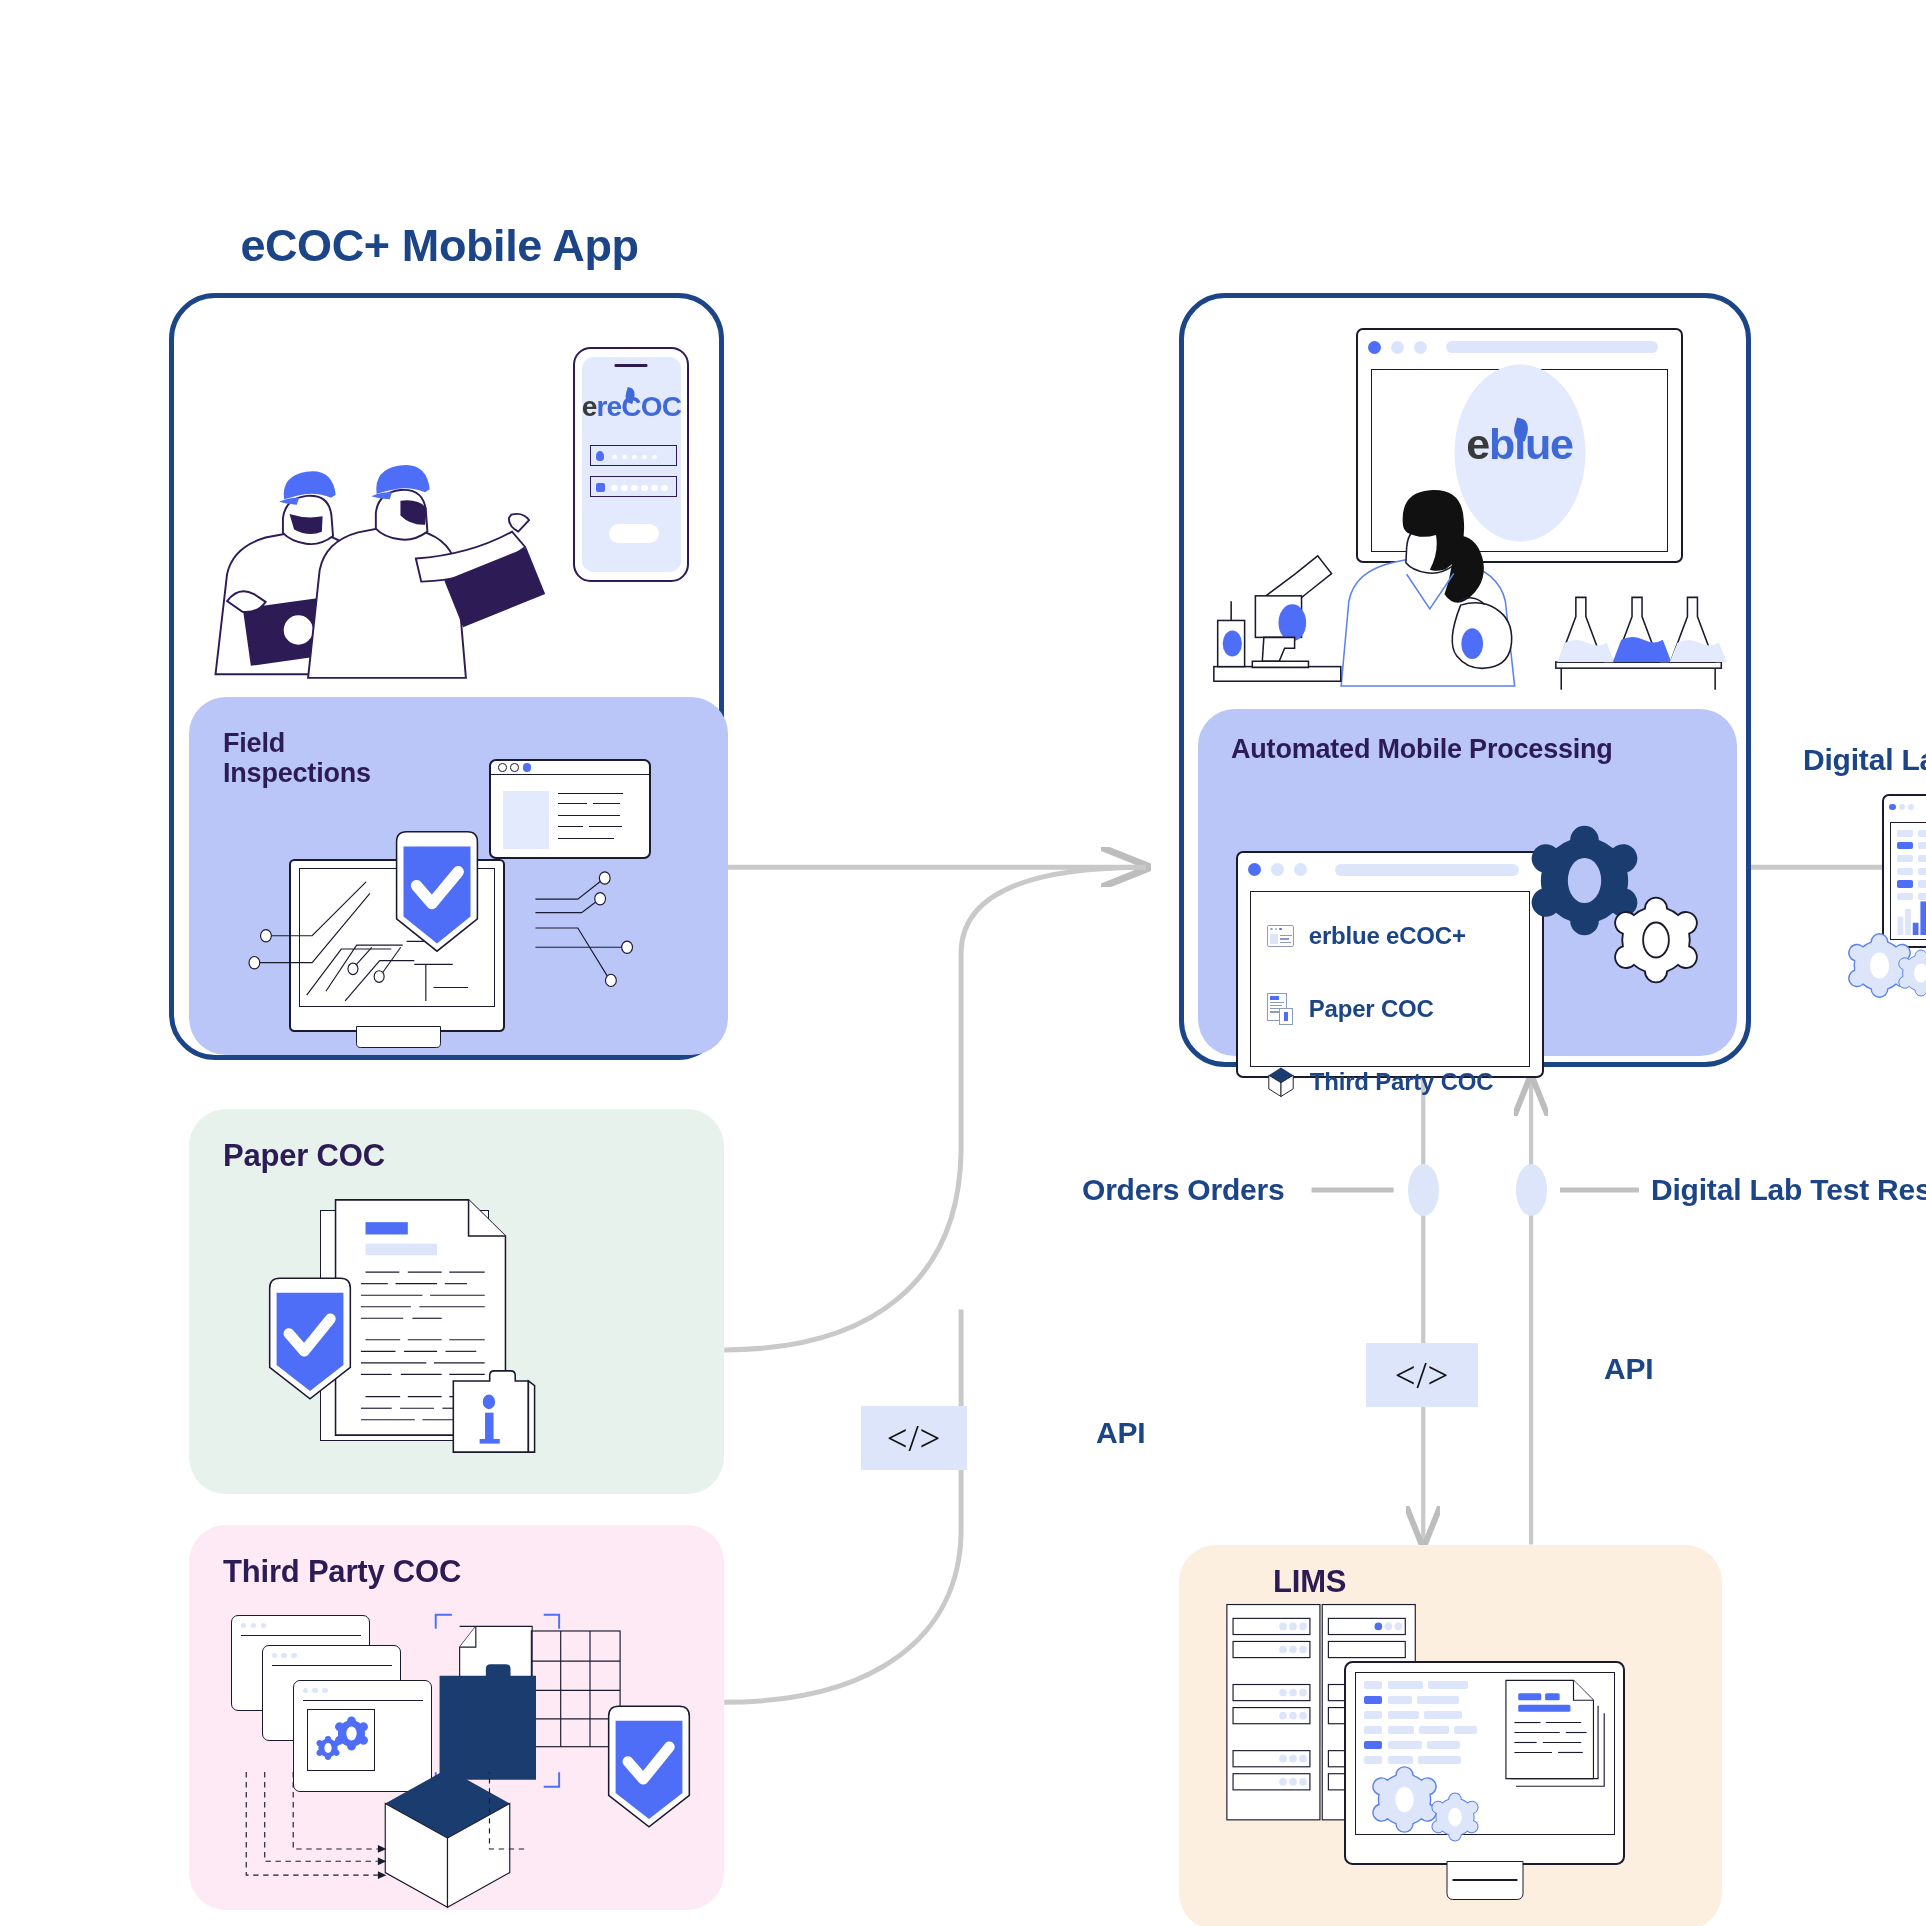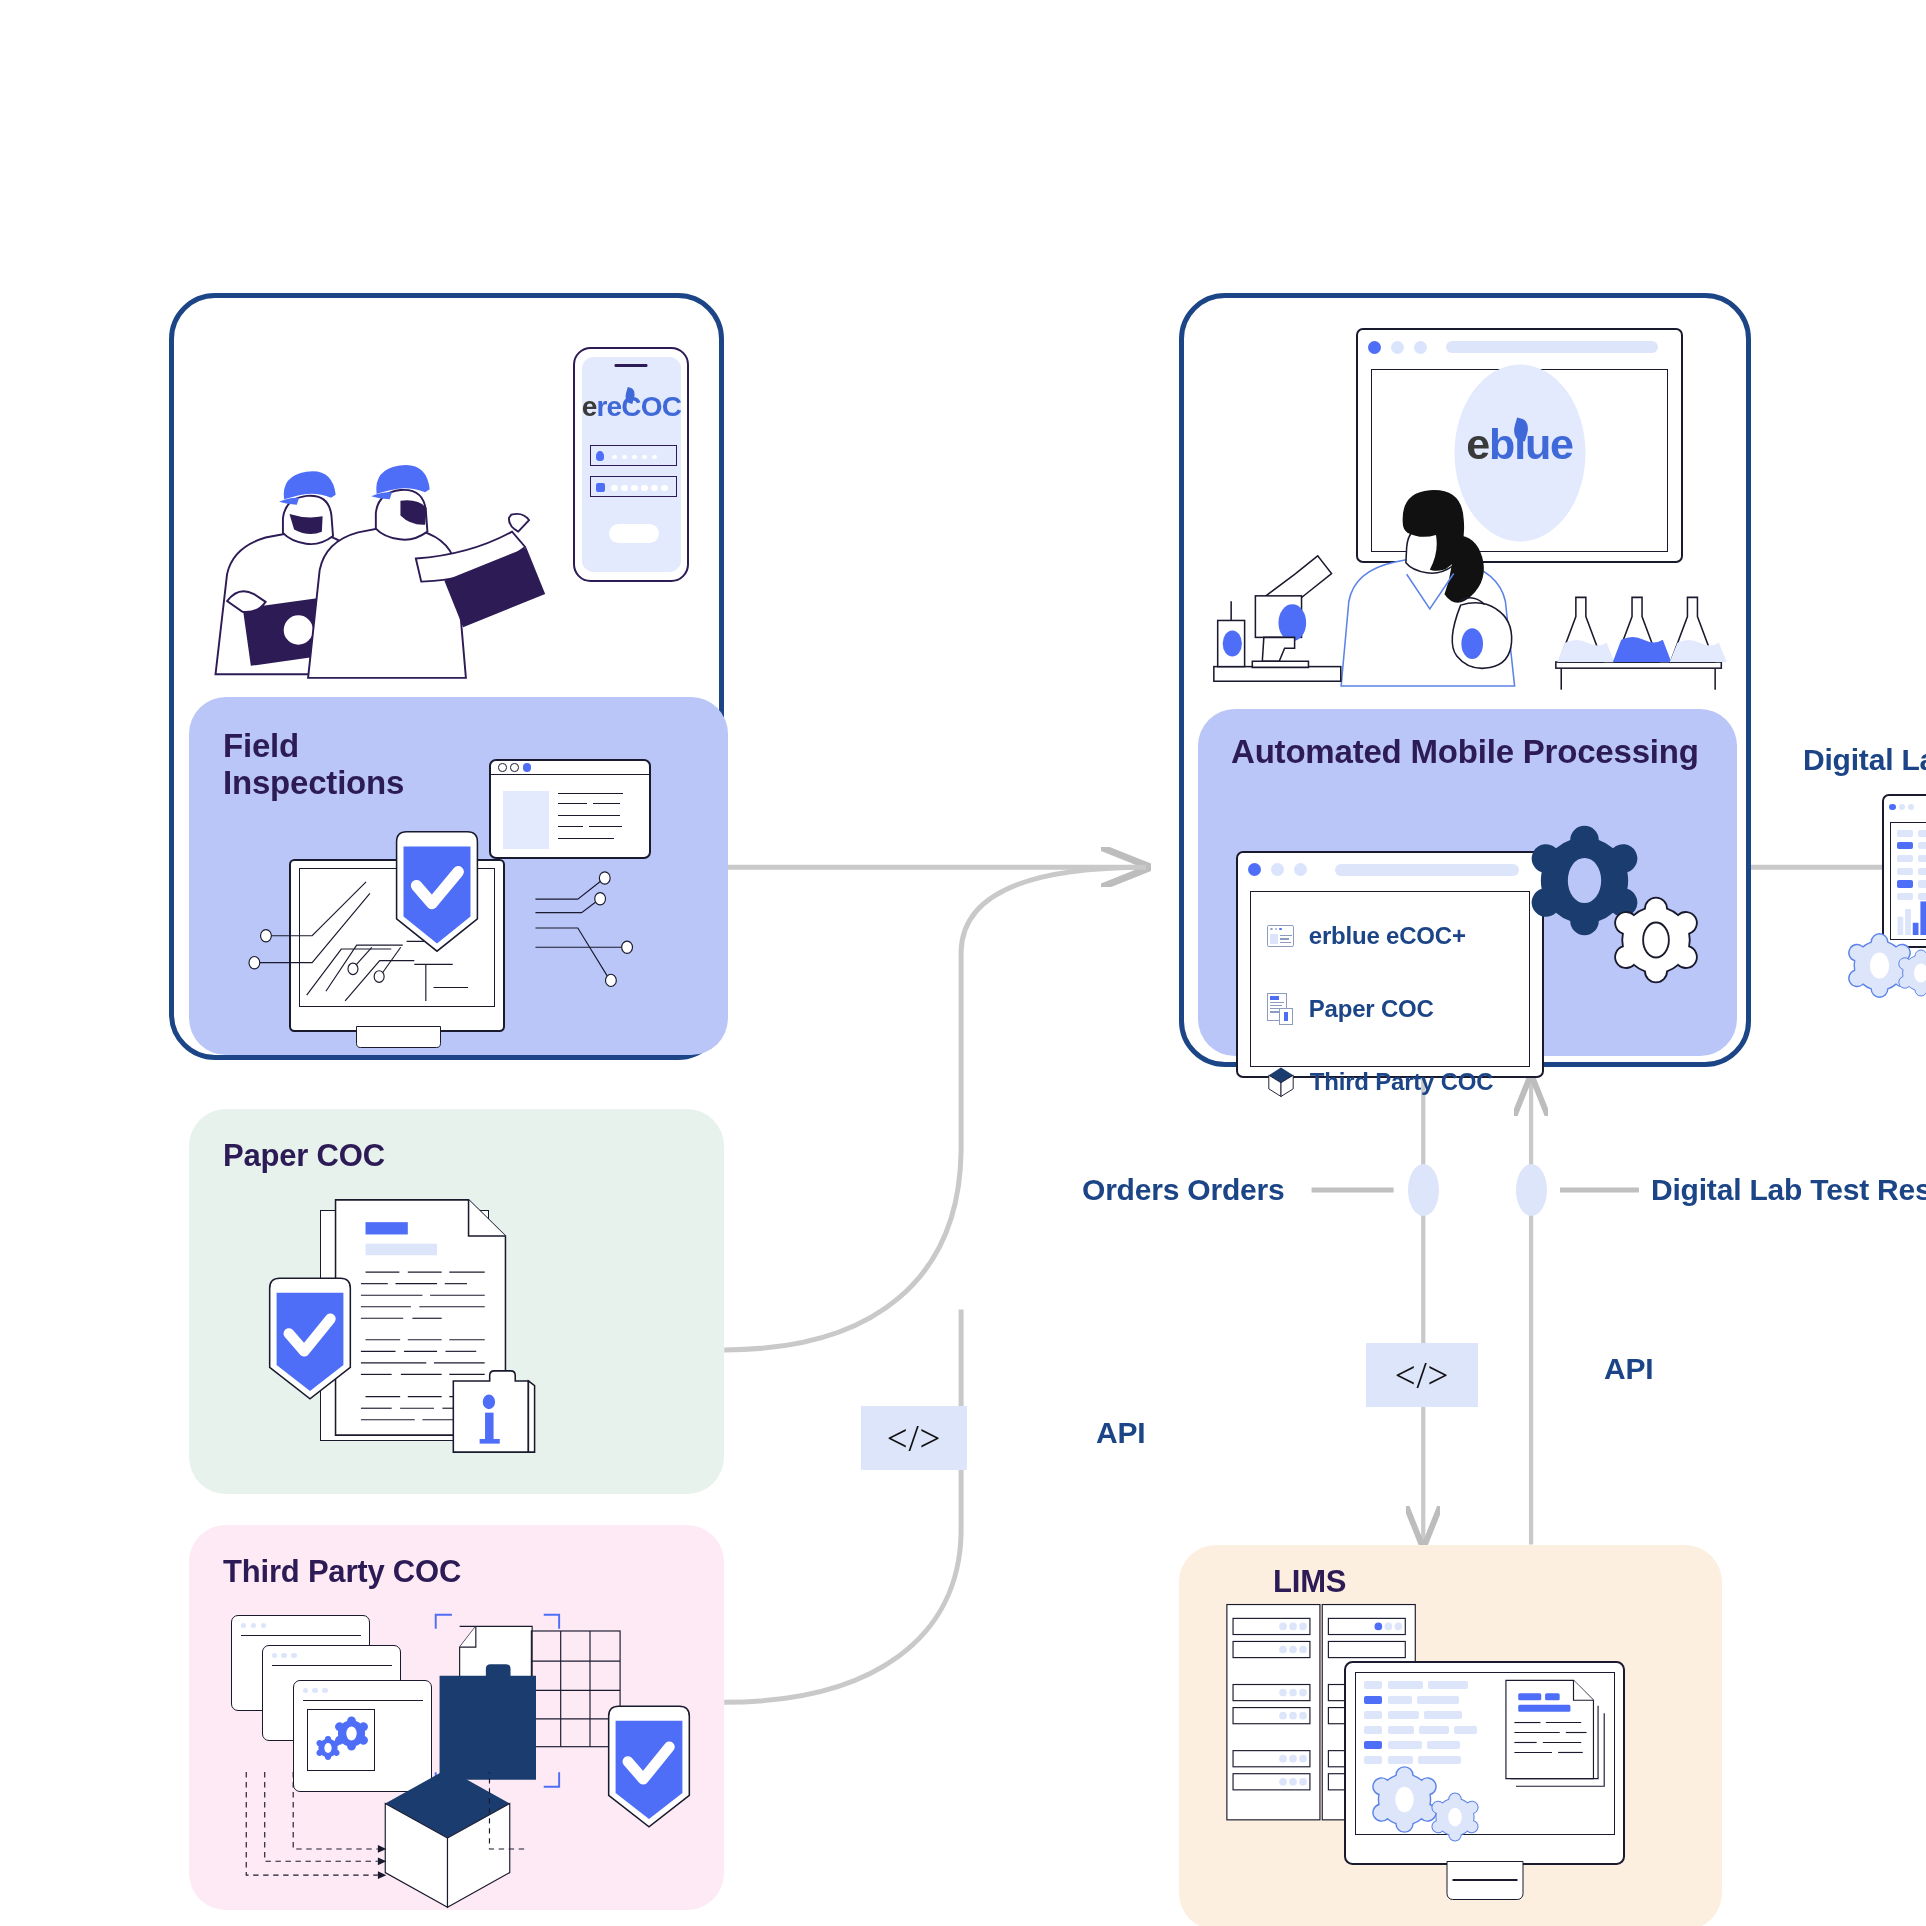--- a/index.html
+++ b/index.html
@@ -16,21 +16,21 @@
     position: absolute;
     font-size: 45px;
     font-weight: bold;
     color: #1c4587;
     letter-spacing: -0.4px;
     white-space: nowrap;
     text-align: center;
   }
   .sub-title {
     position: absolute;
-    font-size: 33px;
+    font-size: 27px;
     font-weight: bold;
     color: #2d1b56;
     line-height: 1.12;
     letter-spacing: -0.2px;
   }
   .flow-label {
     position: absolute;
     font-size: 30px;
     font-weight: bold;
     color: #1c4587;
@@ -121,20 +121,21 @@
 
     <line x1="3405" y1="3090" x2="3618" y2="3090" stroke="#c0c0c0" stroke-width="13"></line>
     <line x1="4050" y1="3090" x2="4255" y2="3090" stroke="#c0c0c0" stroke-width="13"></line>
 
     <path d="M6553,2790 L6553,3140" stroke="#1b3c6e" stroke-width="16" fill="none" marker-end="url(#arrowNavy)"></path>
   </svg>
 
   <div style="position:absolute;left:1408px;top:1164px;width:31px;height:52px;background:#dde5fb;border-radius:50%;"></div>
   <div style="position:absolute;left:1516px;top:1164px;width:31px;height:52px;background:#dde5fb;border-radius:50%;"></div>
 
+  <div class="col-title" style="left:162px; top:220px; width:555px;">eCOC+ Mobile App</div>
 
   <div class="column-frame" style="left:169px; top:293px; width:555px; height:767px;">
   </div>
 
   <div class="ill" style="left:200px; top:343px; width:501px; height:339px;">
 
     <div style="position:absolute;right:11.6px;top:3.9px;width:116px;height:235px;border:2.7px solid #2d1b56;border-radius:17.7px;background:#fff;">
       <div style="position:absolute;left:6.2px;top:7.7px;right:6.2px;bottom:7.7px;background:#e3eafd;border-radius:11.6px;"></div>
       <div style="position:absolute;left:50%;transform:translateX(-50%);top:15.4px;width:33px;height:2.3px;background:#2d1b56;border-radius:1.2px;"></div>
       <div style="position:absolute;left:50%;transform:translateX(-50%);top:42px;font-size:28px;font-weight:bold;color:#3a3a3a;letter-spacing:-0.8px;">

